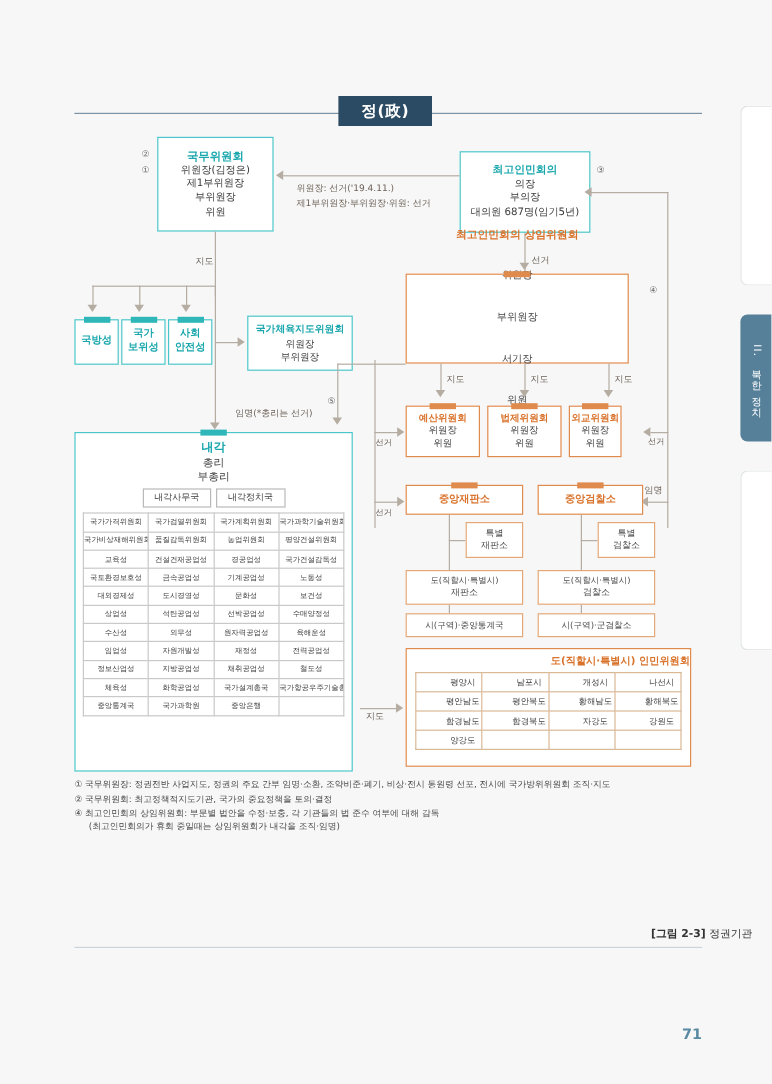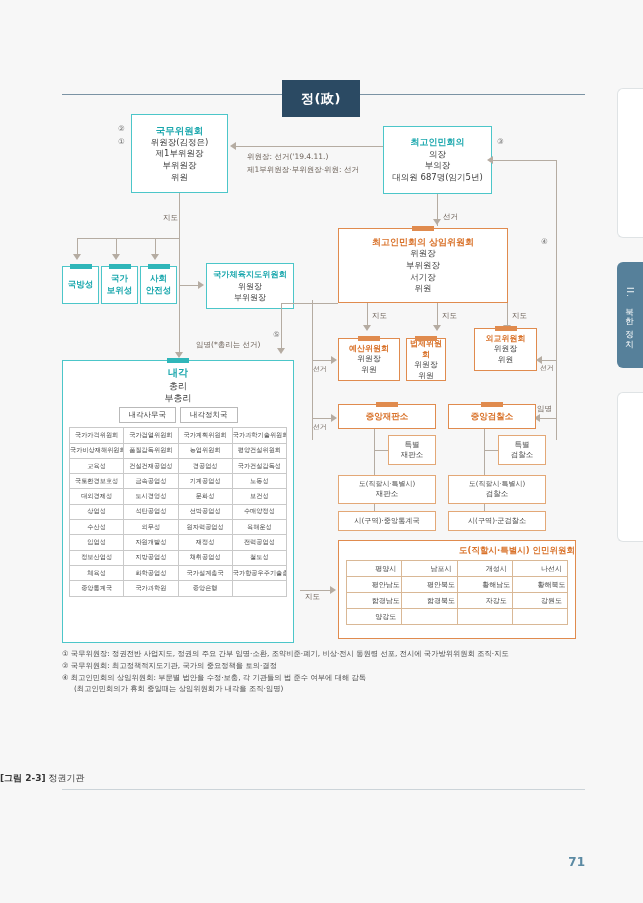--- a/index.html
+++ b/index.html
@@ -36,21 +36,21 @@
     white-space: nowrap;
   }
 
   
   .hdr-rule {
     position: absolute; left: 62px; right: 58px; top: 94px;
     height: 1px; background: #7b93a4;
   }
   .hdr-badge {
     position: absolute; left: 282px; top: 80px;
-    width: 78px; height: 37px;
+    width: 78px; height: 25px;
     background: #2b4a63; color: #fff;
     font-size: 13px; font-weight: bold;
     display: flex; align-items: center; justify-content: center;
     letter-spacing: 0.5px;
   }
 
   
   .box {
     position: absolute;
     background: #ffffff;
@@ -132,22 +132,22 @@
                 color:#3d3d3d; text-align:center; vertical-align:middle;padding-left:23px; }
 
   
   #notes { position: absolute; left: 62px; top: 648px; width: 520px; }
   #notes li {
     list-style: none; font-size: 7.3px; color: #4a4a4a;
     line-height: 1.62; white-space: nowrap;
   }
   #notes li.indent { padding-left: 12px; }
   #figcap {
-    position: absolute; left: 0; right: 4px; top: 772px;
-    text-align: left; font-size: 9px; color: #333;
+    position: absolute; left: 0; right: 16px; top: 772px;
+    text-align: right; font-size: 9px; color: #333;
   }
   #figcap b { font-weight: bold; }
   #caprule { position: absolute; left: 62px; right: 58px; top: 789px; height: 1px; background: #ccd4d9; }
   #source { position: absolute; left: 62px; top: 797px; font-size: 7.8px; color: #3f3f3f; }
   #pageno { position: absolute; right: 58px; top: 855px; font-size: 12px;
             font-weight: bold; color: #5b8aa3; }
 </style>
 </head>
 <body>
 
@@ -218,21 +218,21 @@
     <div class="sub" style="font-size:8px;">부위원장</div>
   </div>
 
   <div class="ln lnv" style="left:179px;top:238px;height:118px;"></div>
   <div class="arw arw-d" style="left:175px;top:352px;"></div>
 
   <div class="ln lnv" style="left:437px;top:194px;height:32px;"></div>
   <div class="arw arw-d" style="left:433px;top:219px;"></div>
   <span class="elab" style="left:443px;top:212px;">선거</span>
 
-  <div class="box orange" style="left:338px;top:228px;width:170px;height:75px;">
+  <div class="box orange" style="left:338px;top:228px;width:186px;height:75px;gap:23px;">
     <div class="tab-top o"></div>
     <div class="ttl" style="font-size:9px;">최고인민회의 상임위원회</div>
     <div class="sub" style="font-size:8.5px;">위원장</div>
     <div class="sub" style="font-size:8.5px;">부위원장</div>
     <div class="sub" style="font-size:8.5px;text-align:right;">서기장</div>
     <div class="sub" style="font-size:8.5px;">위원</div>
   </div>
   <span class="circnum" style="left:541px;top:237px;">④</span>
 
   <div class="ln lnv" style="left:367px;top:303px;height:25px;"></div>
@@ -244,27 +244,27 @@
   <span class="elab" style="left:372px;top:311px;">지도</span>
   <span class="elab" style="left:442px;top:311px;">지도</span>
   <span class="elab" style="left:512px;top:311px;">지도</span>
 
   <div class="box orange" style="left:338px;top:338px;width:62px;height:43px;">
     <div class="tab-top o"></div>
     <div class="ttl" style="font-size:8px;">예산위원회</div>
     <div class="sub" style="font-size:7.8px;">위원장</div>
     <div class="sub" style="font-size:7.8px;">위원</div>
   </div>
-  <div class="box orange" style="left:406px;top:338px;width:40px;height:43px;">
+  <div class="box orange" style="left:406px;top:338px;width:62px;height:43px;">
     <div class="tab-top o"></div>
     <div class="ttl" style="font-size:8px;">법제위원회</div>
     <div class="sub" style="font-size:7.8px;">위원장</div>
     <div class="sub" style="font-size:7.8px;">위원</div>
   </div>
-  <div class="box orange" style="left:474px;top:328px;width:63px;height:43px;">
+  <div class="box orange" style="left:474px;top:338px;width:44px;height:43px;">
     <div class="tab-top o"></div>
     <div class="ttl" style="font-size:8px;">외교위원회</div>
     <div class="sub" style="font-size:7.8px;">위원장</div>
     <div class="sub" style="font-size:7.8px;">위원</div>
   </div>
 
   <div class="ln lnv" style="left:556px;top:160px;height:280px;"></div>
   <div class="ln lnh" style="left:492px;top:160px;width:65px;"></div>
   <div class="arw arw-l" style="left:487px;top:156px;"></div>
   <div class="ln lnh" style="left:542px;top:360px;width:15px;"></div>

